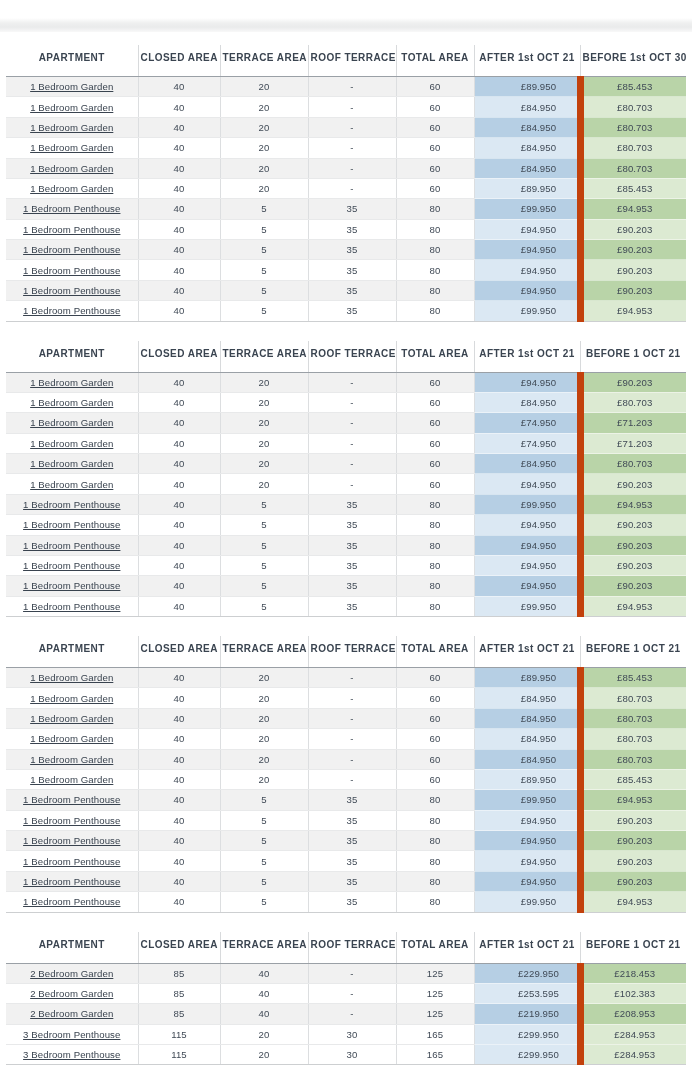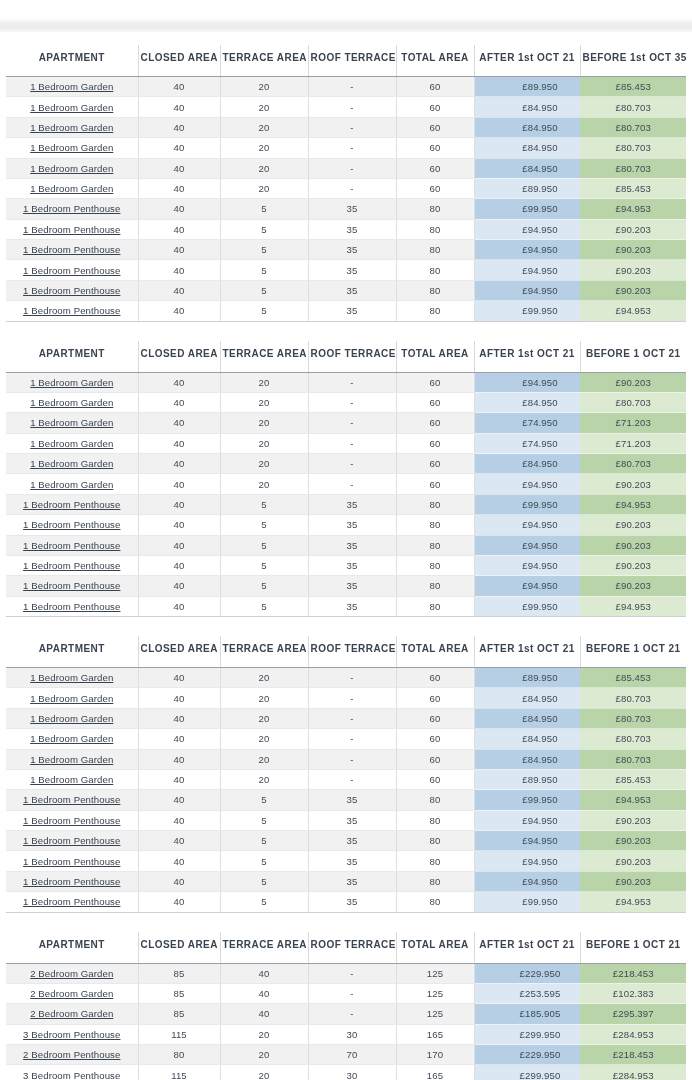--- a/index.html
+++ b/index.html
@@ -110,21 +110,21 @@
   tbody tr.even td.after  { background: #dbe8f3; }
   tbody tr.odd  td.before { background: #b9d4a8; }
   tbody tr.even td.before { background: #dcead2; }
 
   tbody td.after, tbody td.before {
     border-right-color: transparent;
     border-bottom-color: rgba(255,255,255,.45);
     font-weight: normal;
   }
   tbody td.after  { border-left: 1px solid #c9d4dd; padding-left: 28px; }
-  tbody td.before { border-left: 1px solid #c2410c; }
+  tbody td.before { border-left: 7px solid #c2410c; }
 
   tbody tr:last-child td { border-bottom: 1px solid #cdcfd1; }
 </style>
 </head>
 <body>
 
 <div class="page">
 
   <div class="top-band"></div>
   <div class="watermark"></div>
@@ -142,21 +142,21 @@
             <col class="c-before">
           </colgroup>
           <thead>
             <tr>
               <th>APARTMENT</th>
               <th>CLOSED AREA</th>
               <th>TERRACE AREA</th>
               <th>ROOF TERRACE</th>
               <th>TOTAL AREA</th>
               <th>AFTER 1st OCT 21</th>
-              <th class="last">BEFORE 1st OCT 35</th>
+              <th class="last">BEFORE 1st OCT 30</th>
             </tr>
           </thead>
           <tbody>
             <tr class="odd">
               <td class="plain apt">1 Bedroom Garden</td>
               <td class="plain">40</td>
               <td class="plain">20</td>
               <td class="plain">-</td>
               <td class="plain">60</td>
               <td class="after">£89.950</td>
@@ -572,40 +572,31 @@
               <td class="plain">125</td>
               <td class="after">£253.595</td>
               <td class="before last">£102.383</td>
             </tr>
             <tr class="odd">
               <td class="plain apt">2 Bedroom Garden</td>
               <td class="plain">85</td>
               <td class="plain">40</td>
               <td class="plain">-</td>
               <td class="plain">125</td>
-              <td class="after">£185.905</td>
-              <td class="before last">£295.397</td>
+              <td class="after">£219.950</td>
+              <td class="before last">£208.953</td>
             </tr>
             <tr class="even">
               <td class="plain apt">3 Bedroom Penthouse</td>
               <td class="plain">115</td>
               <td class="plain">20</td>
               <td class="plain">30</td>
               <td class="plain">165</td>
               <td class="after">£299.950</td>
               <td class="before last">£284.953</td>
-            </tr>
-            <tr class="odd">
-              <td class="plain apt">2 Bedroom Penthouse</td>
-              <td class="plain">80</td>
-              <td class="plain">20</td>
-              <td class="plain">70</td>
-              <td class="plain">170</td>
-              <td class="after">£229.950</td>
-              <td class="before last">£218.453</td>
             </tr>
             <tr class="even">
               <td class="plain apt">3 Bedroom Penthouse</td>
               <td class="plain">115</td>
               <td class="plain">20</td>
               <td class="plain">30</td>
               <td class="plain">165</td>
               <td class="after">£299.950</td>
               <td class="before last">£284.953</td>
             </tr>

